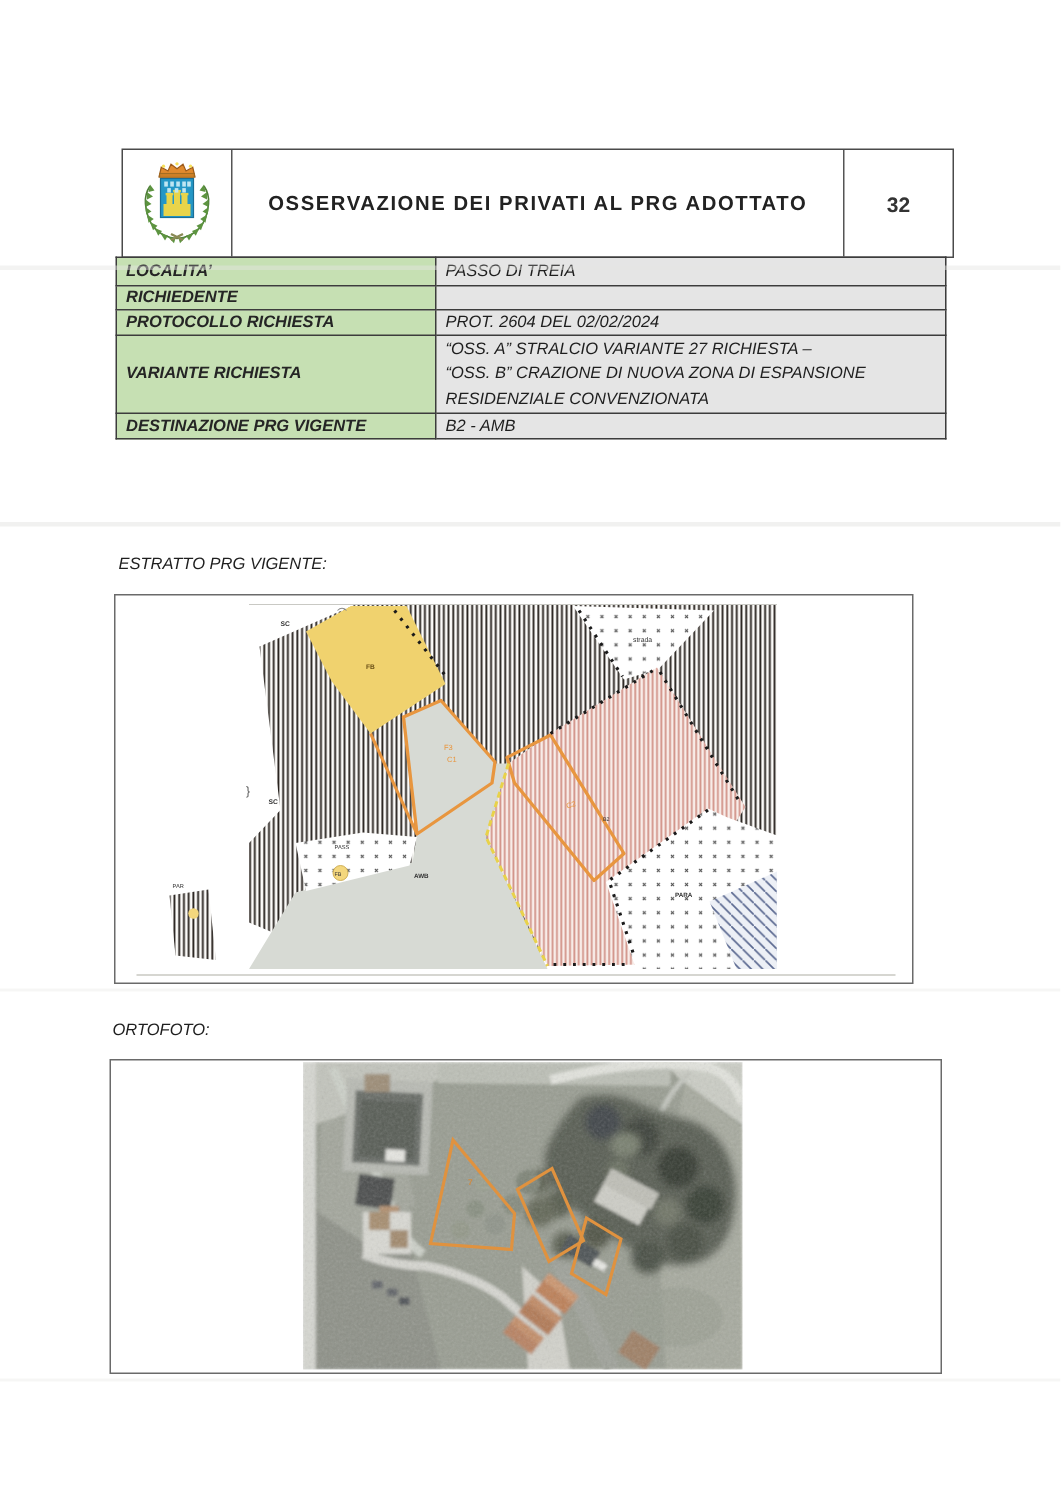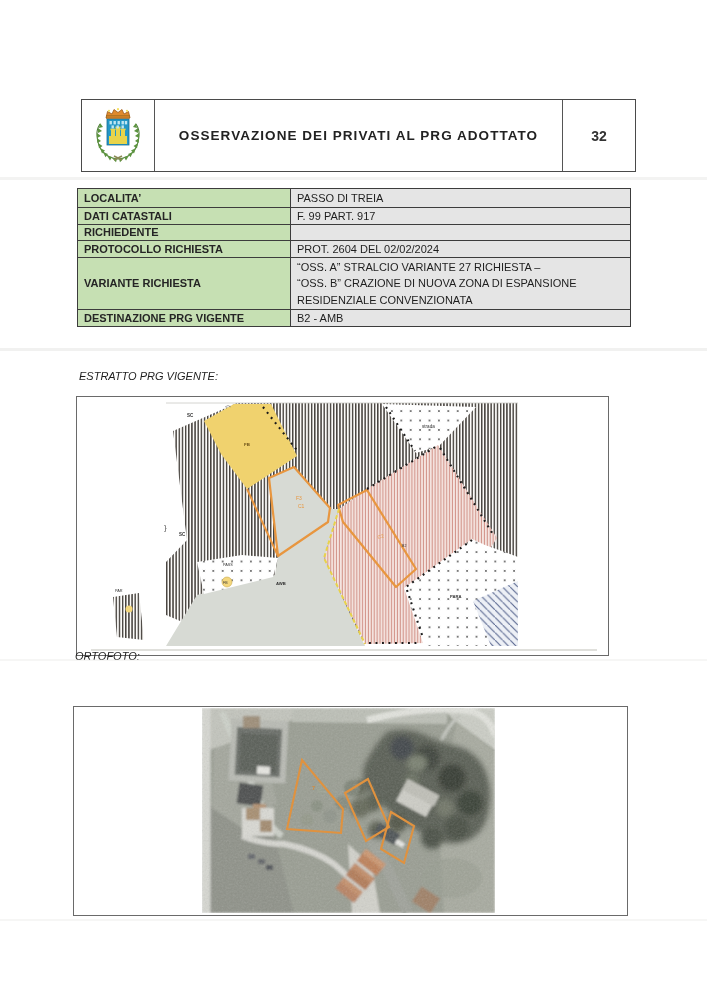--- a/index.html
+++ b/index.html
@@ -8,21 +8,21 @@
   .abs{position:absolute;}
   
   #header{left:81px;top:99px;width:553px;height:71px;border:1.4px solid #4a4a4a;
           display:flex;}
   #hc1{width:72px;border-right:1.2px solid #555;display:flex;align-items:center;justify-content:center;}
   #hc2{flex:1;border-right:1.2px solid #555;display:flex;align-items:center;justify-content:center;
        font-weight:bold;font-size:13.5px;color:#222;letter-spacing:1.05px;}
   #hc3{width:72px;display:flex;align-items:center;justify-content:center;
        font-weight:bold;font-size:14px;color:#333;}
   
-  #info{left:77px;top:188px;border-collapse:collapse;table-layout:fixed;}
+  #info{left:77px;top:171px;border-collapse:collapse;table-layout:fixed;font-style:italic;}
   #info td{border:1.1px solid #3c3c3c;font-size:11px;padding:0 0 0 6px;vertical-align:middle;
            color:#1e1e1e;line-height:12.5px;}
   #info td.g{background:#c6e0b3;font-weight:bold;width:206px;color:#252525;}
   #info td.w{width:333px;background:#e5e5e5;}
   .lab{font-style:italic;font-size:11px;color:#1e1e1e;}
   #mapbox{left:76px;top:396px;width:531px;height:258px;border:1px solid #6a6a6a;}
   #ortobox{left:73px;top:706px;width:553px;height:208px;border:1px solid #6a6a6a;}
   .streak{left:0;width:707px;background:#e4e4e2;opacity:.45;}
 </style>
 </head>
@@ -89,24 +89,20 @@
     </div>
   <div id="hc2">OSSERVAZIONE DEI PRIVATI AL PRG ADOTTATO</div>
   <div id="hc3">32</div>
 </div>
 <table id="info" class="abs">
   <tbody>
       <tr style="height:19px">
         <td class="g">LOCALITA’</td>
         <td class="w">PASSO DI TREIA</td>
       </tr>
-  <tr style="height:17px">
-        <td class="g">DATI CATASTALI</td>
-        <td class="w">F. 99 PART. 917</td>
-      </tr>
   <tr style="height:16px">
         <td class="g">RICHIEDENTE</td>
         <td class="w"></td>
       </tr>
   <tr style="height:17px">
         <td class="g">PROTOCOLLO RICHIESTA</td>
         <td class="w">PROT. 2604 DEL 02/02/2024</td>
       </tr>
   <tr style="height:52px">
         <td class="g">VARIANTE RICHIESTA</td>
@@ -189,21 +185,21 @@
 </g>
 <g font-family="Liberation Sans,sans-serif" fill="#e8963f">
   <text x="219" y="103" font-size="5">F3</text>
   <text x="221" y="111" font-size="5">C1</text>
   <text x="301" y="142" font-size="5" transform="rotate(-15 301 142)">C2</text>
 </g>
 <path d="M148,10 q3,-3 6,0" stroke="#888" stroke-width=".7" fill="none"></path>
 <path d="M89,6 L441,6" stroke="#c9c9c4" stroke-width="0.8"></path>
 <path d="M14,253 L520,253" stroke="#d6d6d1" stroke-width="1.4"></path>
 </svg></div>
-<div class="abs lab" style="left:75px;top:650px;">ORTOFOTO:</div>
+<div class="abs lab" style="left:75px;top:681px;">ORTOFOTO:</div>
 <div id="ortobox" class="abs">
     <svg width="293" height="205" viewBox="0 0 293 205" style="position:absolute;left:128px;top:1px;">
 <defs>
 <filter id="soft" x="-5%" y="-5%" width="110%" height="110%">
           <feGaussianBlur stdDeviation="1.0"></feGaussianBlur>
         </filter>
 <filter id="soft2" x="-20%" y="-20%" width="140%" height="140%">
           <feGaussianBlur stdDeviation="2.4"></feGaussianBlur>
         </filter>
 <filter id="grain" x="0" y="0" width="100%" height="100%">

